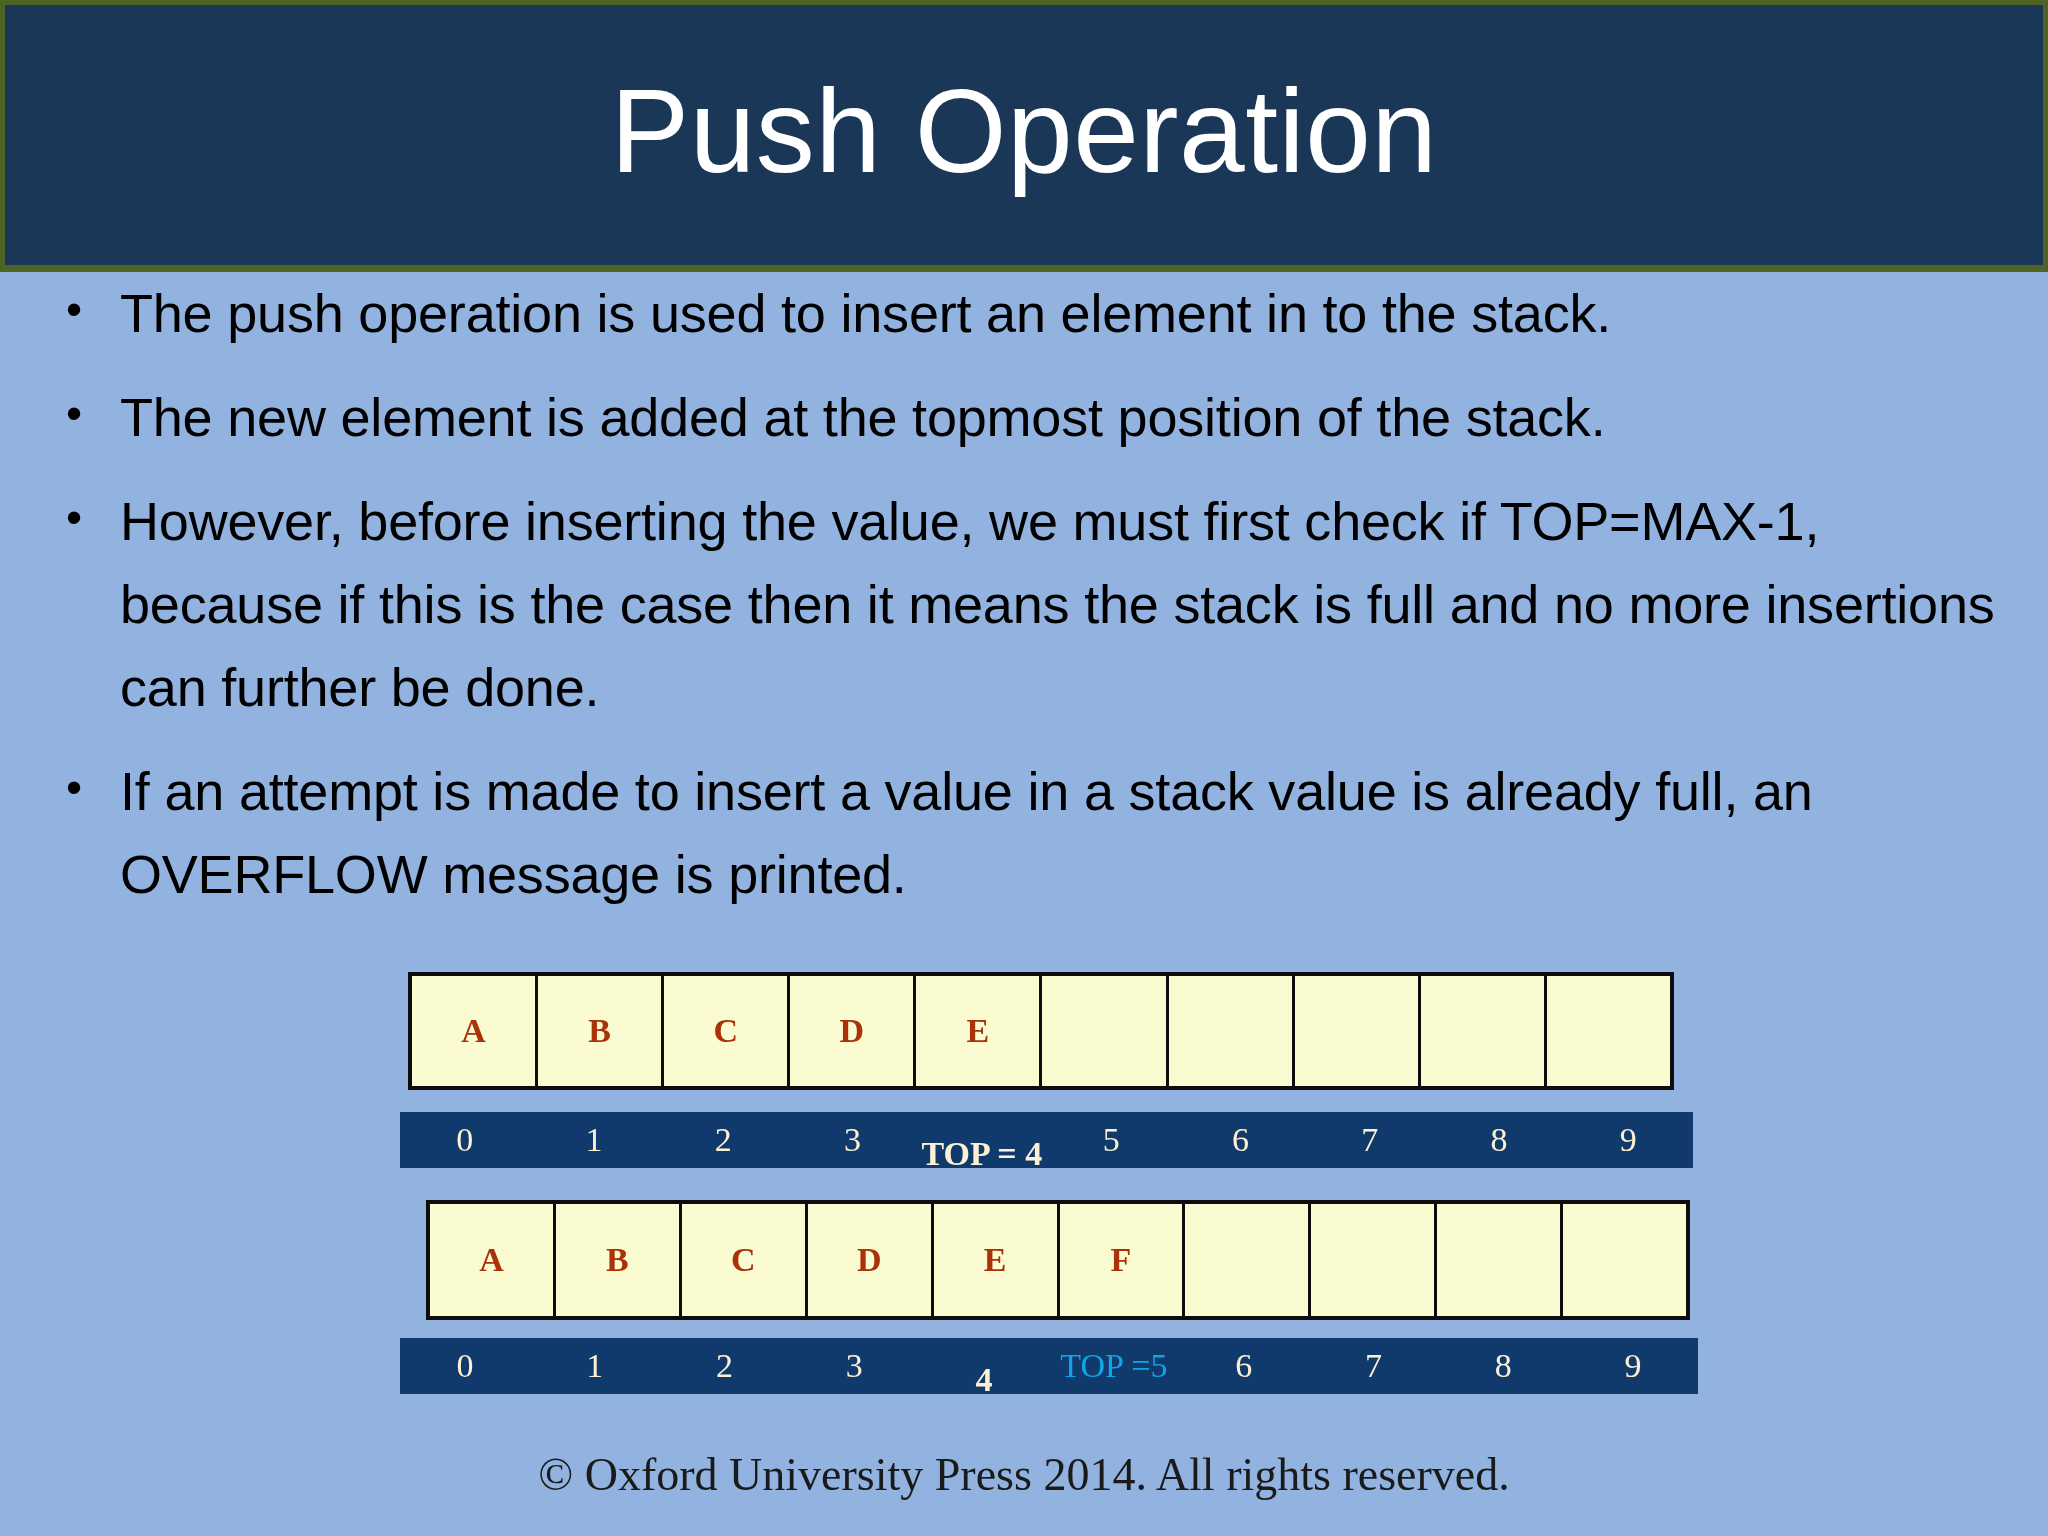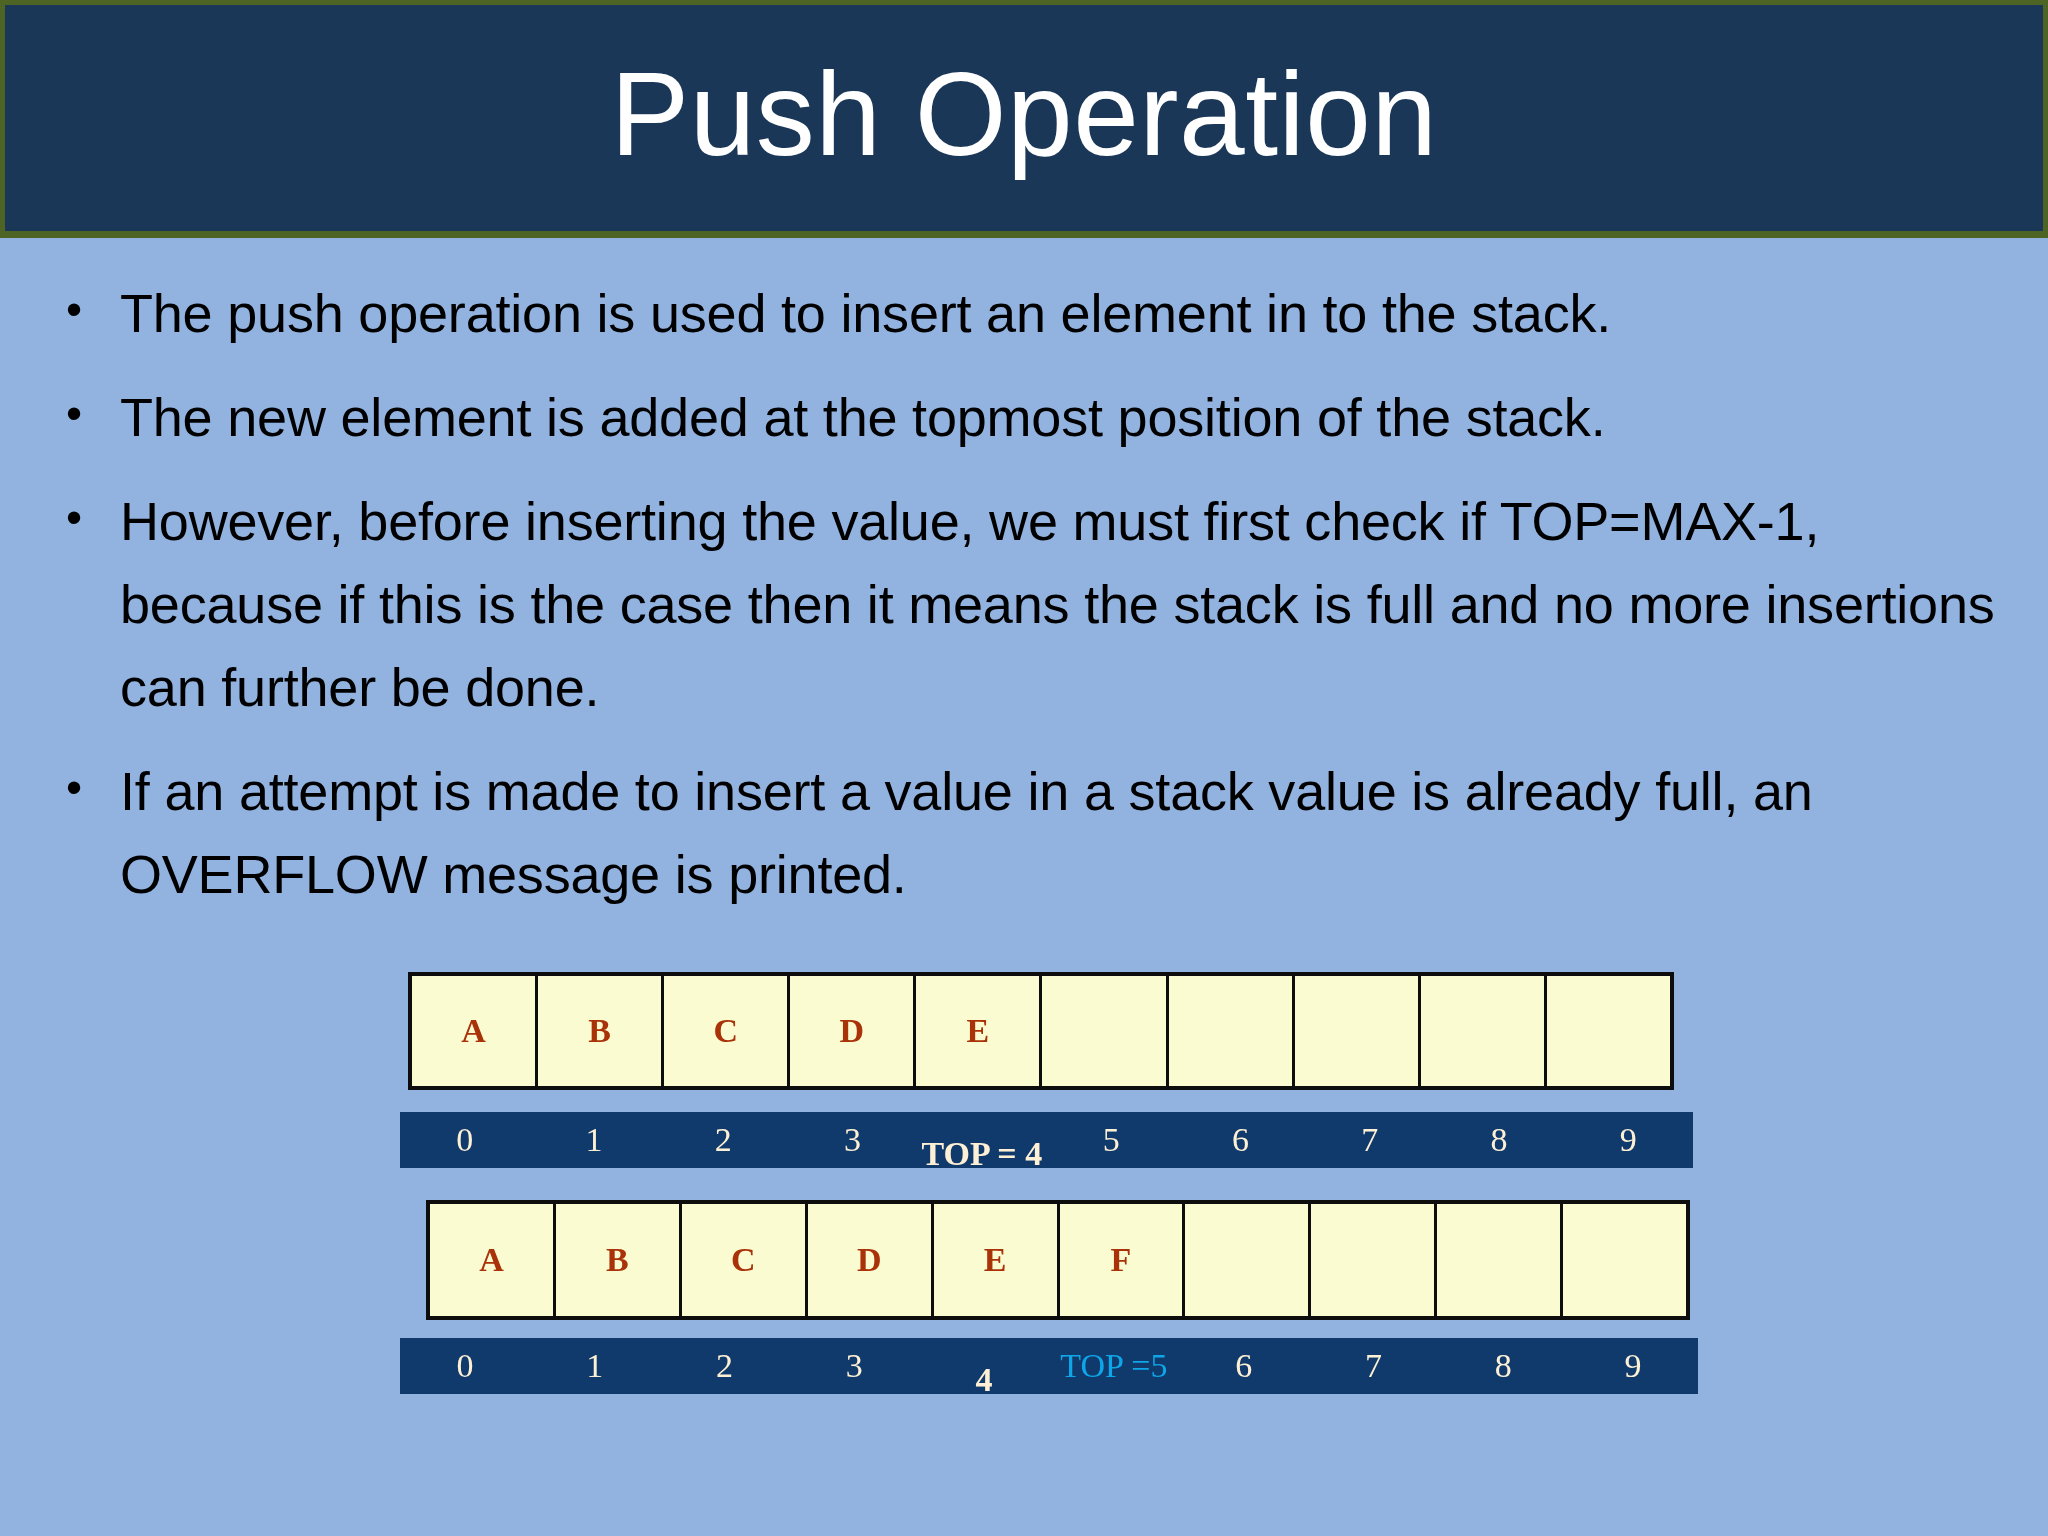--- a/index.html
+++ b/index.html
@@ -20,21 +20,21 @@
     background: #92b3e0;
     box-sizing: border-box;
   }
 
   
   .title-bar {
     position: absolute;
     left: 0;
     top: 0;
     width: 2048px;
-    height: 238px;
+    height: 272px;
     background: #1a3758;
     border-top: 5px solid #4e6425;
     border-bottom: 7px solid #4e6425;
     border-left: 5px solid #4e6425;
     border-right: 5px solid #4e6425;
     box-sizing: border-box;
     display: flex;
     align-items: center;
     justify-content: center;
   }
@@ -219,14 +219,15 @@
       <div class="index-cell" style="color: rgb(253, 240, 213);">2</div>
       <div class="index-cell" style="color: rgb(253, 240, 213);">3</div>
       <div class="index-cell bold" style="color: rgb(253, 240, 213);">4</div>
       <div class="index-cell" style="color: #0ea5e9;">TOP =5</div>
       <div class="index-cell" style="color: rgb(253, 240, 213);">6</div>
       <div class="index-cell" style="color: rgb(253, 240, 213);">7</div>
       <div class="index-cell" style="color: rgb(253, 240, 213);">8</div>
       <div class="index-cell" style="color: rgb(253, 240, 213);">9</div>
     </div>
 
+  <div class="footer">© Oxford University Press 2014. All rights reserved.</div>
 
 </div>
 
 </body></html>

